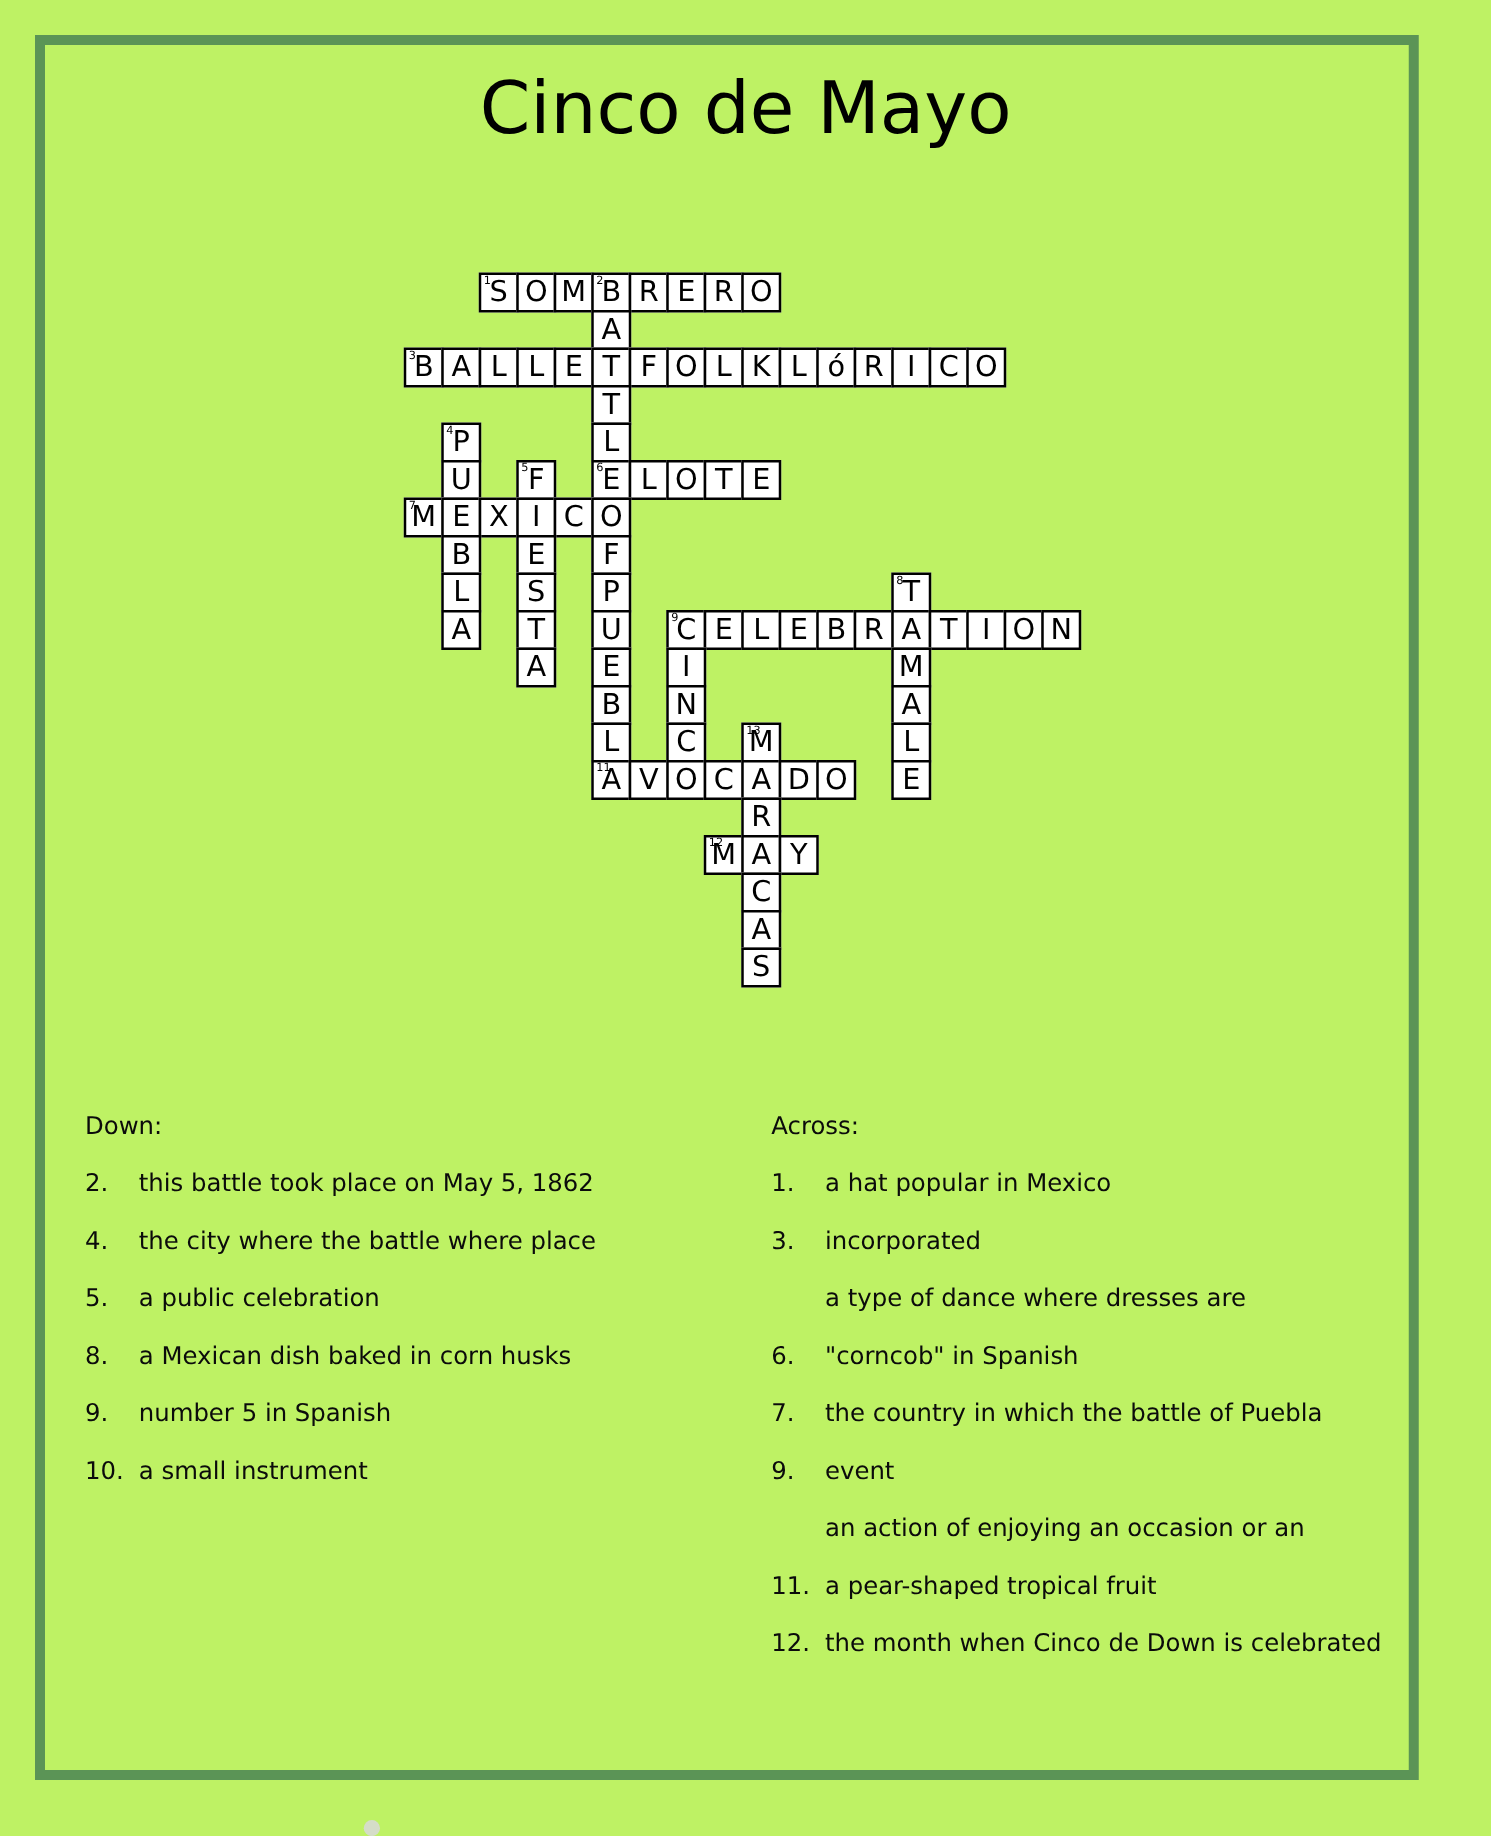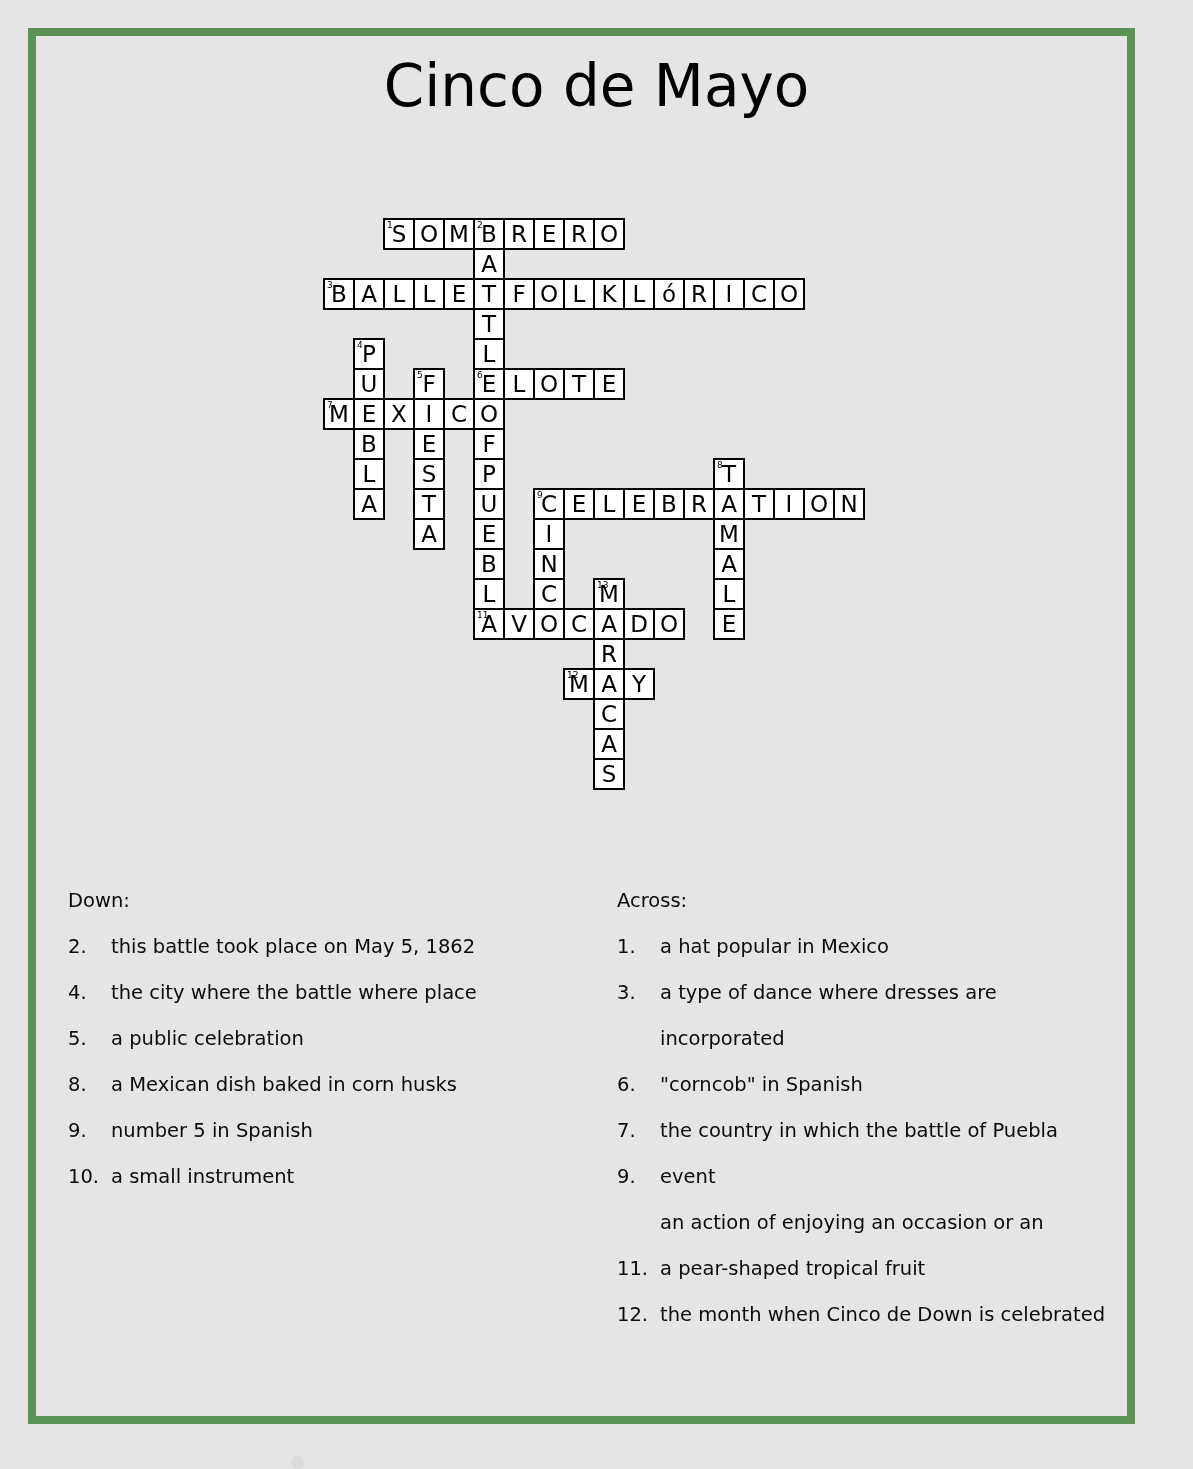--- a/index.html
+++ b/index.html
@@ -1,20 +1,20 @@
 <!DOCTYPE html>
 <html><head>
 <meta charset="utf-8">
 <style>
   * { margin:0; padding:0; box-sizing:border-box; }
   html,body { background:#ffffff; }
   .page {
     position:relative;
     width:1193px; height:1469px;
-    background:#e5e5e5;
+    background:#bef264;
     overflow:hidden;
     font-family:"DejaVu Sans", sans-serif;
     color:#000;
   }
   .page-border {
     position:absolute;
     left:28px; top:28px;
     width:1107px; height:1396px;
     border:8px solid #5b9456;
   }
@@ -407,22 +407,22 @@
     <div>
         <div class="clue-item">
           <div class="clue-num">1.</div>
           <div class="clue-lines">
             <div class="clue-line">a hat popular in Mexico</div>
           </div>
         </div>
         <div class="clue-item">
           <div class="clue-num">3.</div>
           <div class="clue-lines">
+            <div class="clue-line">incorporated</div>
             <div class="clue-line">a type of dance where dresses are</div>
-            <div class="clue-line">incorporated</div>
           </div>
         </div>
         <div class="clue-item">
           <div class="clue-num">6.</div>
           <div class="clue-lines">
             <div class="clue-line">"corncob" in Spanish</div>
           </div>
         </div>
         <div class="clue-item">
           <div class="clue-num">7.</div>

